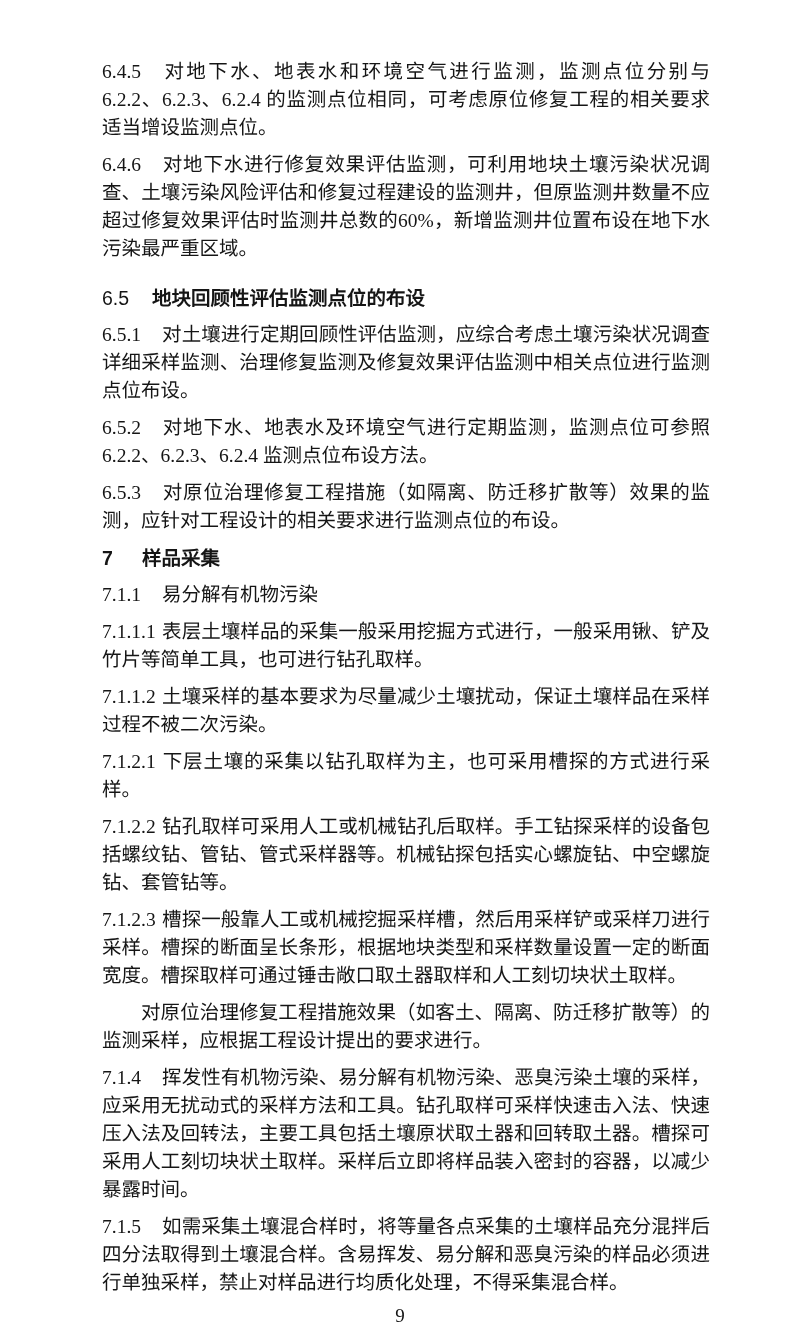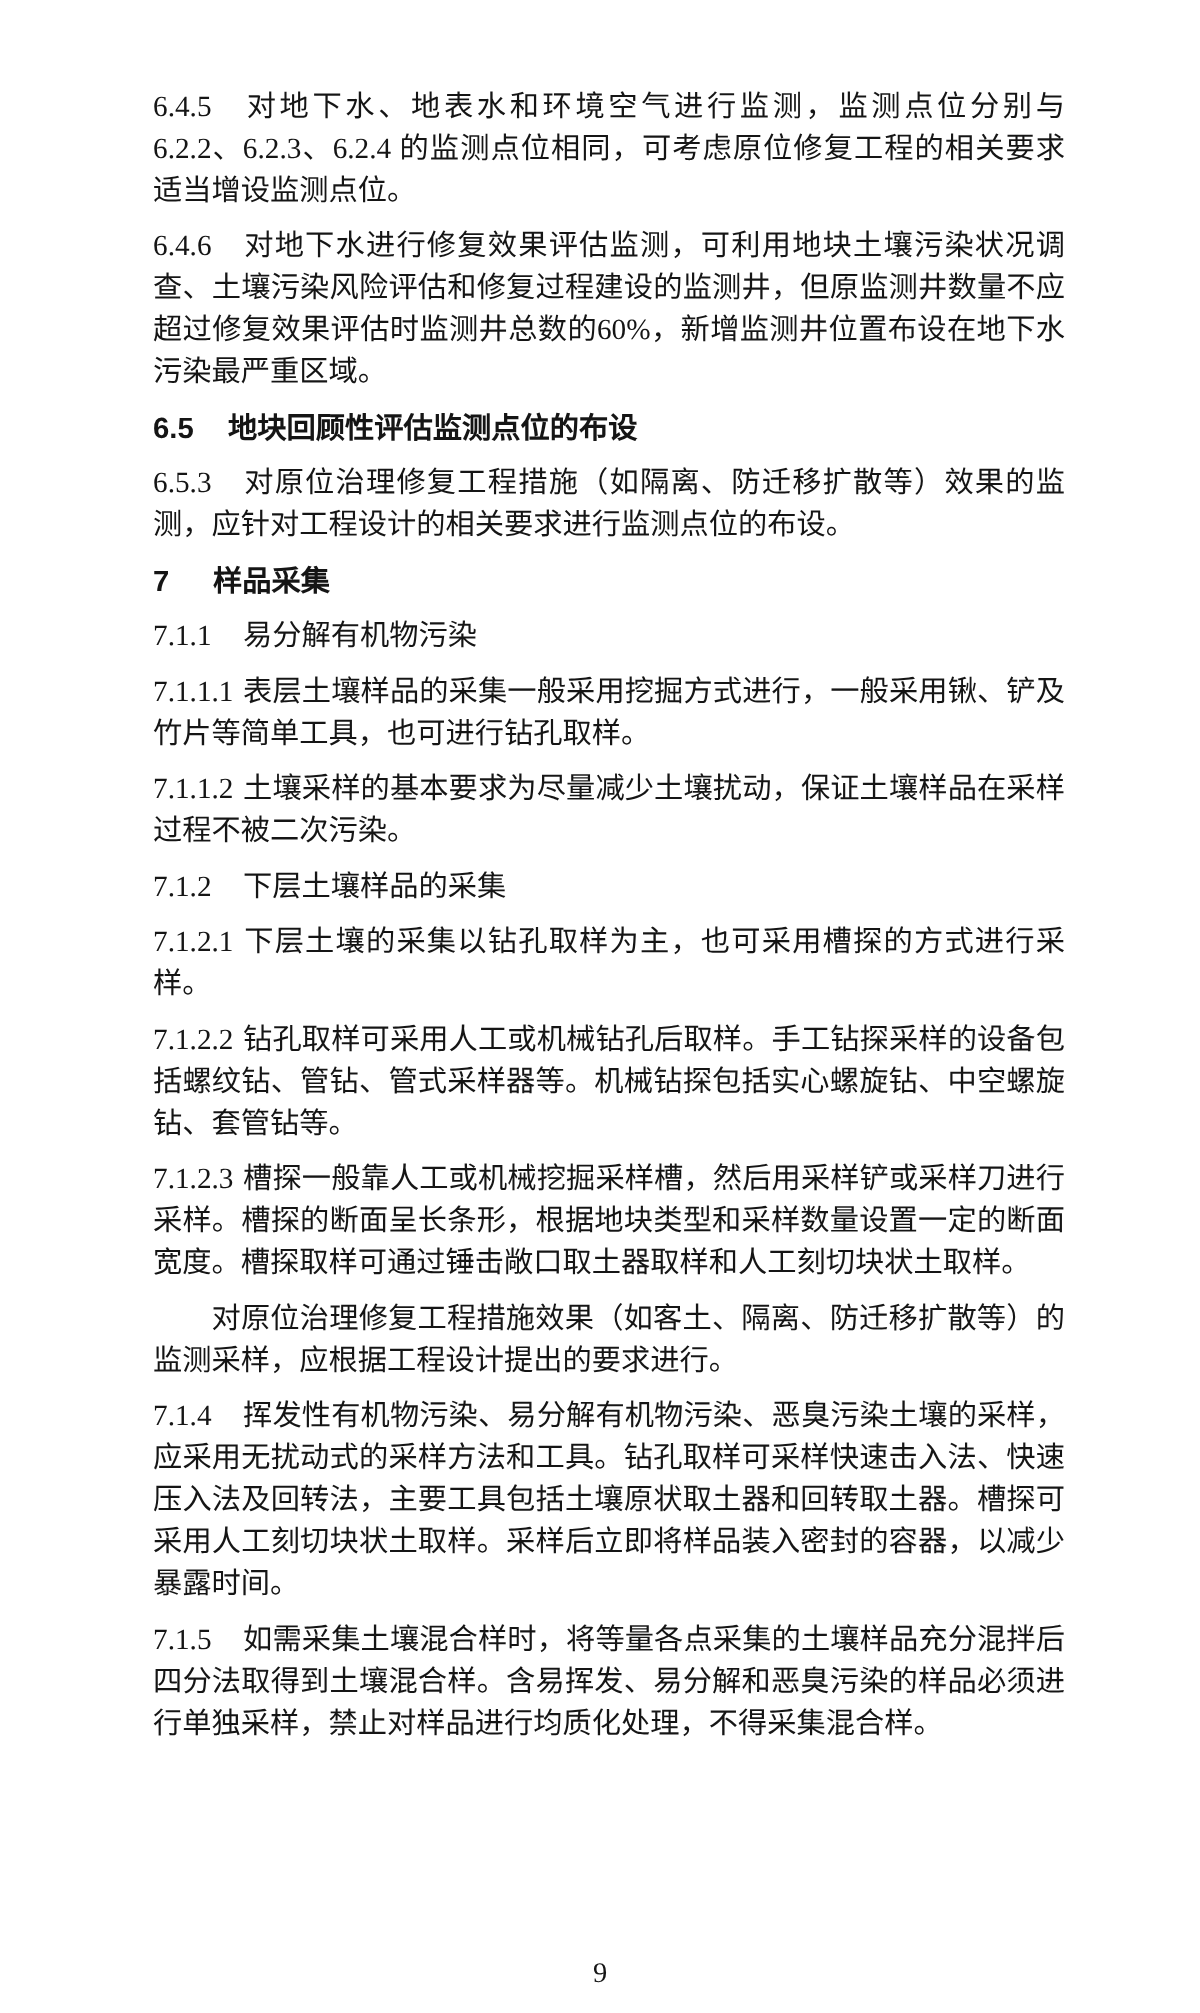--- a/index.html
+++ b/index.html
@@ -35,21 +35,21 @@
   
   .h1, .h2 {
     font-family: "Liberation Sans", "DejaVu Sans", sans-serif;
     font-weight: 700;
     font-size: 20px;
     text-align: left;
     margin: 12px 0;
   }
   .h1 { margin-top: 26px; }
   .h1 .num { min-width: 40px; font-weight: 600; }
-  .h2 .num { min-width: 50px; font-weight: 700; }
+  .h2 .num { min-width: 50px; font-weight: 400; margin-top: 12px; }
 
   
   .indent { text-indent: 39px; }
 
   .page-number {
     position: absolute;
     left: 0;
     right: 0;
     bottom: 12px;
     text-align: center;
@@ -63,35 +63,36 @@
 <body>
 
 <div class="page">
 
   <p class="clause"><span class="num">6.4.5</span><span class="txt">对地下水、地表水和环境空气进行监测，监测点位分别与 6.2.2、6.2.3、6.2.4 的监测点位相同，可考虑原位修复工程的相关要求适当增设监测点位。</span></p>
 
   <p class="clause"><span class="num">6.4.6</span><span class="txt">对地下水进行修复效果评估监测，可利用地块土壤污染状况调查、土壤污染风险评估和修复过程建设的监测井，但原监测井数量不应超过修复效果评估时监测井总数的60%，新增监测井位置布设在地下水污染最严重区域。</span></p>
 
   <p class="h2"><span class="num">6.5</span><span class="txt">地块回顾性评估监测点位的布设</span></p>
 
+  <p class="clause"><span class="num">6.5.1</span><span class="txt">对土壤进行定期回顾性评估监测，应综合考虑土壤污染状况调查详细采样监测、治理修复监测及修复效果评估监测中相关点位进行监测点位布设。</span></p>
 
+  <p class="clause"><span class="num">6.5.2</span><span class="txt">对地下水、地表水及环境空气进行定期监测，监测点位可参照 6.2.2、6.2.3、6.2.4 监测点位布设方法。</span></p>
 
   <p class="clause"><span class="num">6.5.3</span><span class="txt">对原位治理修复工程措施（如隔离、防迁移扩散等）效果的监测，应针对工程设计的相关要求进行监测点位的布设。</span></p>
 
 
   <p class="h1"><span class="num">7</span><span class="txt">样品采集</span></p>
 
 
   <p class="clause"><span class="num">7.1.1</span><span class="txt">易分解有机物污染</span></p>
 
   <p class="clause"><span class="num">7.1.1.1</span><span class="txt">表层土壤样品的采集一般采用挖掘方式进行，一般采用锹、铲及竹片等简单工具，也可进行钻孔取样。</span></p>
 
   <p class="clause"><span class="num">7.1.1.2</span><span class="txt">土壤采样的基本要求为尽量减少土壤扰动，保证土壤样品在采样过程不被二次污染。</span></p>
 
-  <p class="clause"><span class="num">7.1.2</span><span class="txt">下层土壤样品的采集</span></p>
 
   <p class="clause"><span class="num">7.1.2.1</span><span class="txt">下层土壤的采集以钻孔取样为主，也可采用槽探的方式进行采样。</span></p>
 
   <p class="clause"><span class="num">7.1.2.2</span><span class="txt">钻孔取样可采用人工或机械钻孔后取样。手工钻探采样的设备包括螺纹钻、管钻、管式采样器等。机械钻探包括实心螺旋钻、中空螺旋钻、套管钻等。</span></p>
 
   <p class="clause"><span class="num">7.1.2.3</span><span class="txt">槽探一般靠人工或机械挖掘采样槽，然后用采样铲或采样刀进行采样。槽探的断面呈长条形，根据地块类型和采样数量设置一定的断面宽度。槽探取样可通过锤击敞口取土器取样和人工刻切块状土取样。</span></p>
 
 
   <p class="indent"><span class="txt">对原位治理修复工程措施效果（如客土、隔离、防迁移扩散等）的监测采样，应根据工程设计提出的要求进行。</span></p>
 

